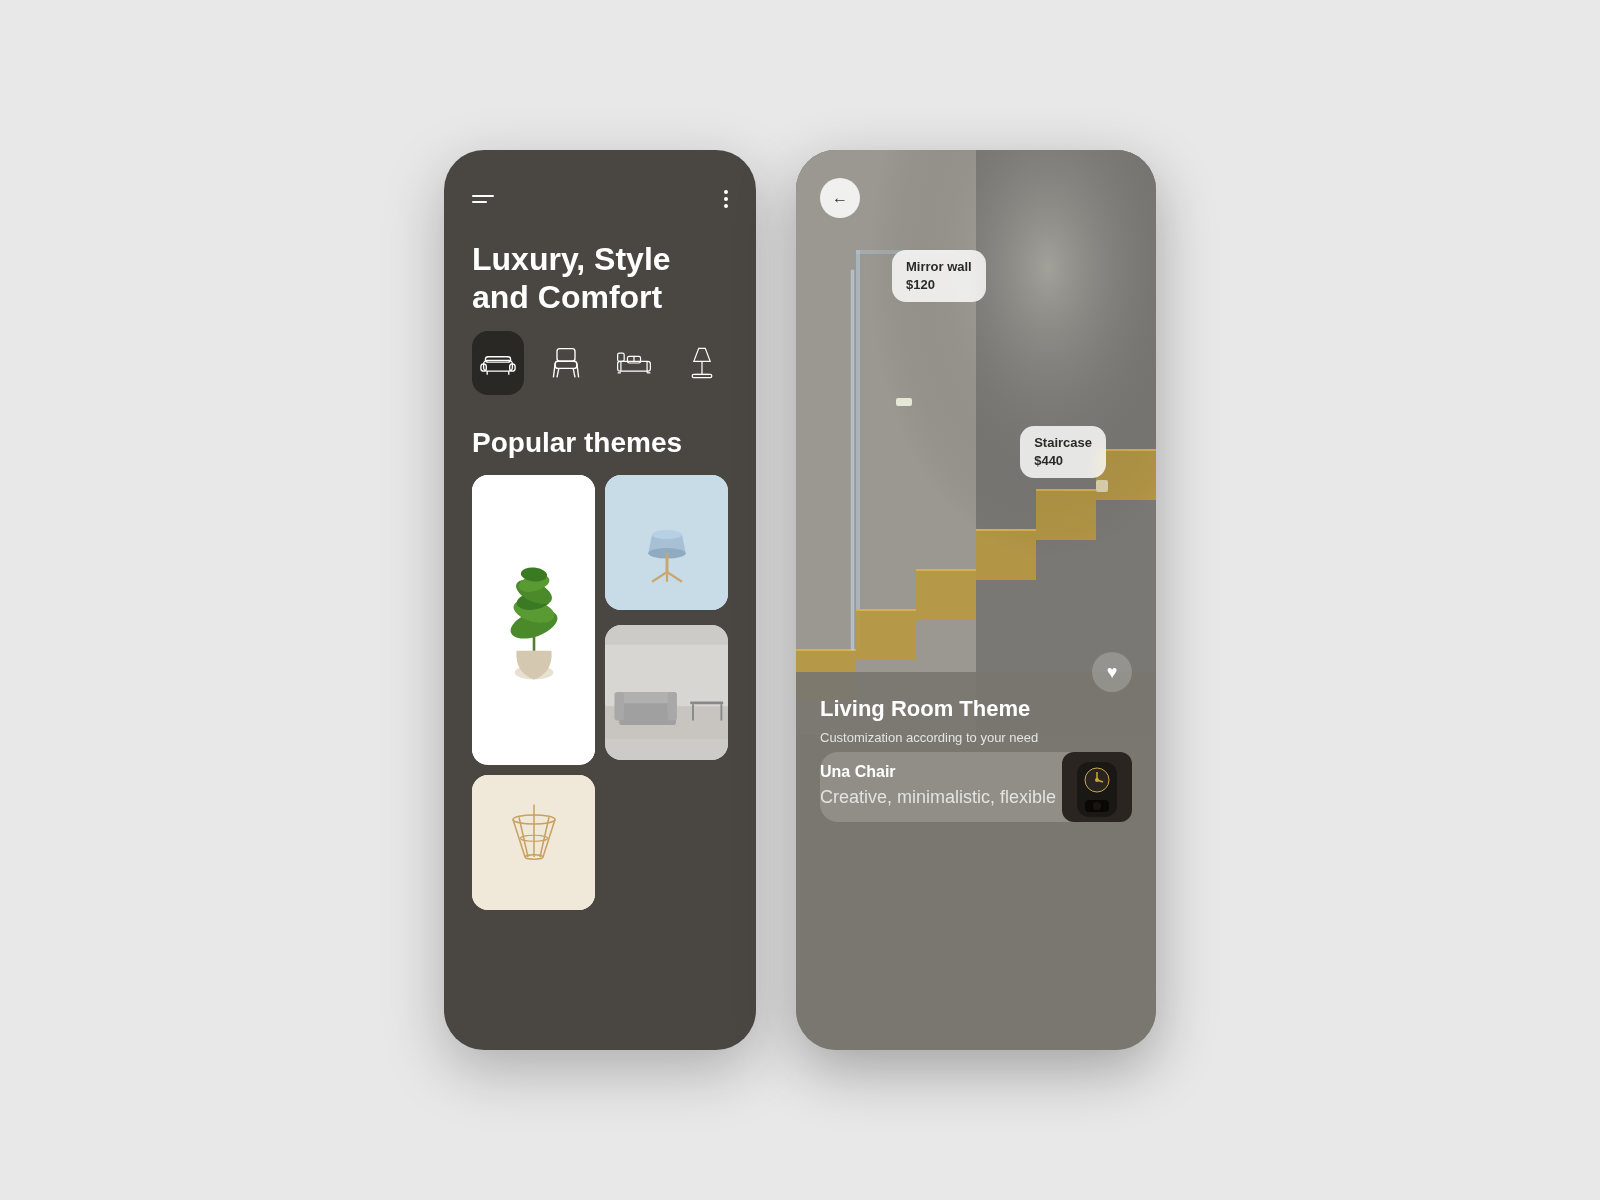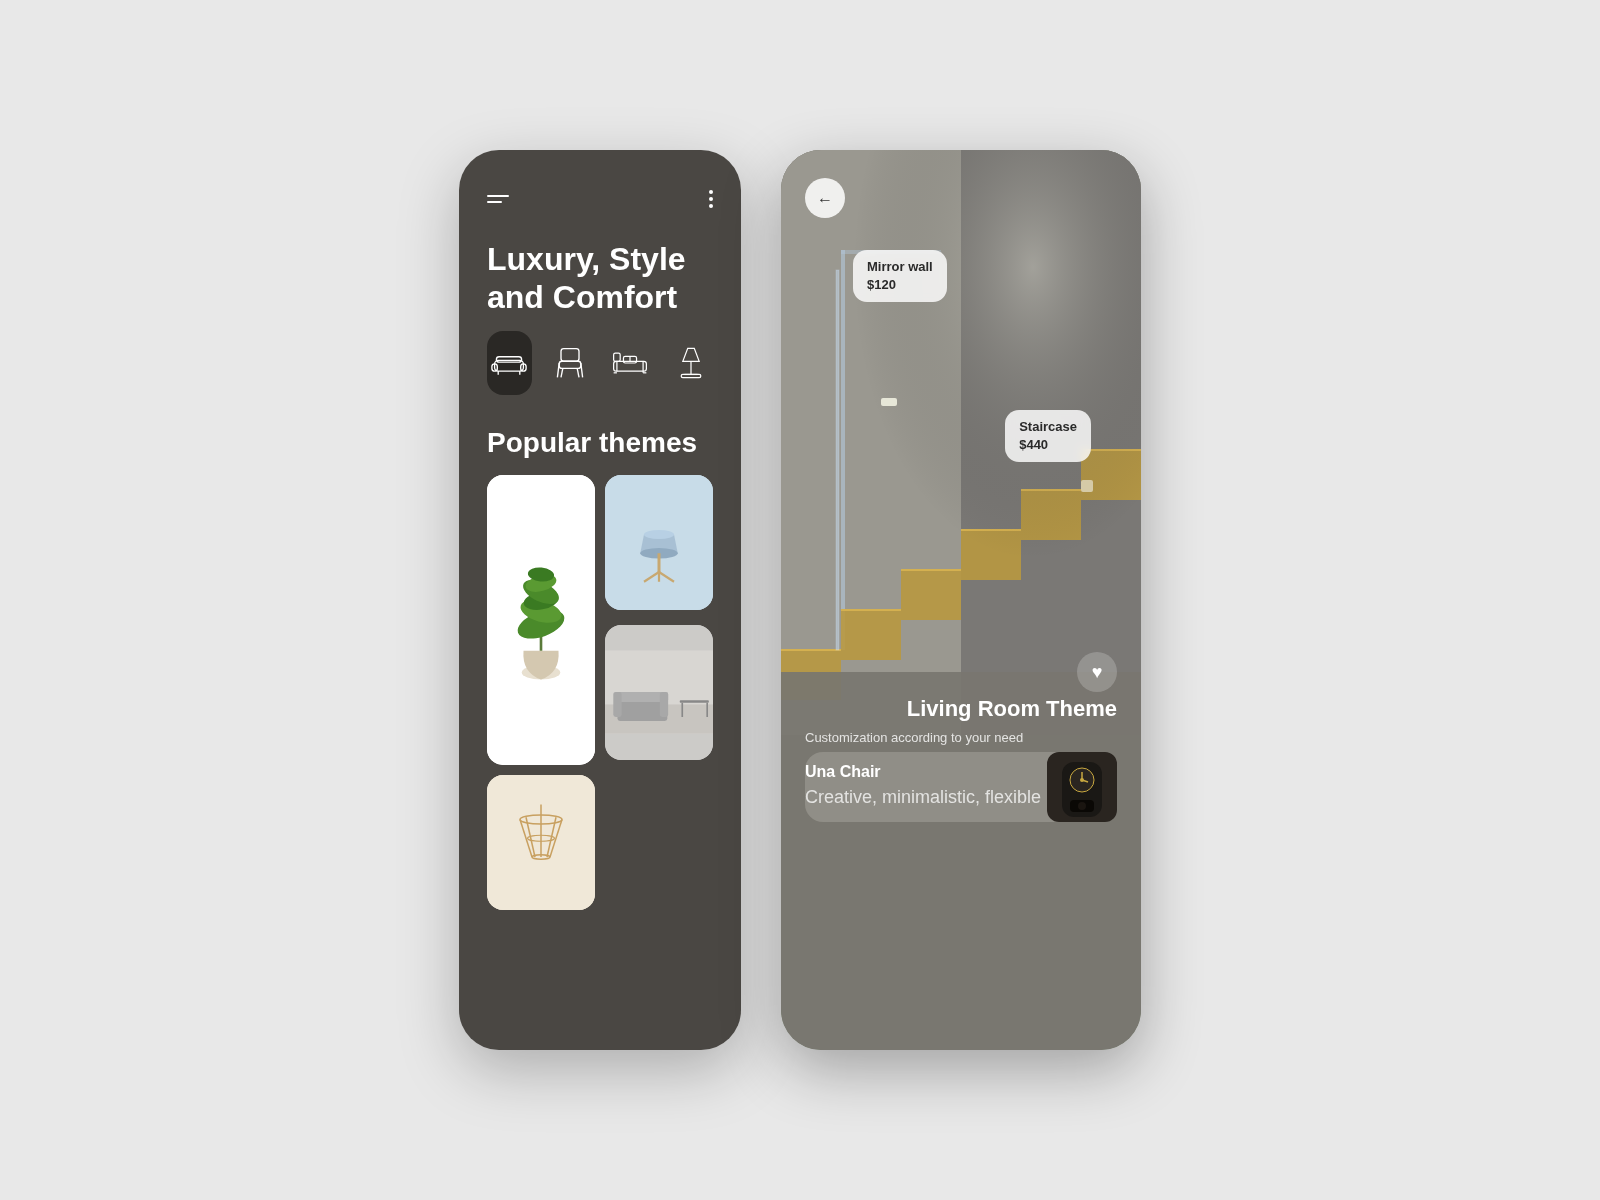--- a/index.html
+++ b/index.html
@@ -13,21 +13,21 @@
     }
     .screen-container {
       display: flex;
       gap: 40px;
       align-items: flex-start;
       padding: 60px 40px;
     }
 
     
     .phone-left {
-      width: 282px;
+      width: 312px;
       min-height: 900px;
       background: #4a4743;
       border-radius: 40px;
       padding: 40px 28px 40px 28px;
       box-shadow: 0 20px 60px rgba(0,0,0,0.25);
       position: relative;
       overflow: hidden;
     }
     .phone-header {
       display: flex;
@@ -195,24 +195,24 @@
       cursor: pointer;
     }
     .price-tag-text {
       font-size: 13px;
       font-weight: 600;
       color: #2a2a2a;
       line-height: 1.4;
     }
     .mirror-tag {
       top: 100px;
-      left: 72px;
+      left: 96px;
     }
     .staircase-tag {
-      top: 260px;
+      top: 276px;
       right: 50px;
       margin-left: 28px;
     }
     .bottom-panel {
       position: absolute;
       bottom: 0;
       left: 0;
       right: 0;
       background: rgba(120,118,112,0.92);
       border-radius: 0 0 40px 40px;
@@ -230,21 +230,20 @@
       display: flex;
       align-items: center;
       justify-content: center;
       cursor: pointer;
     }
     .product-title {
       font-size: 22px;
       font-weight: 700;
       color: white;
       margin-bottom: 6px;
-      text-align: right;
     }
     .product-subtitle {
       font-size: 13px;
       color: rgba(255,255,255,0.8);
       line-height: 1.5;
       margin-bottom: 4px;
     }
     .product-card {
       background: rgba(160,158,150,0.6);
       border-radius: 18px;

